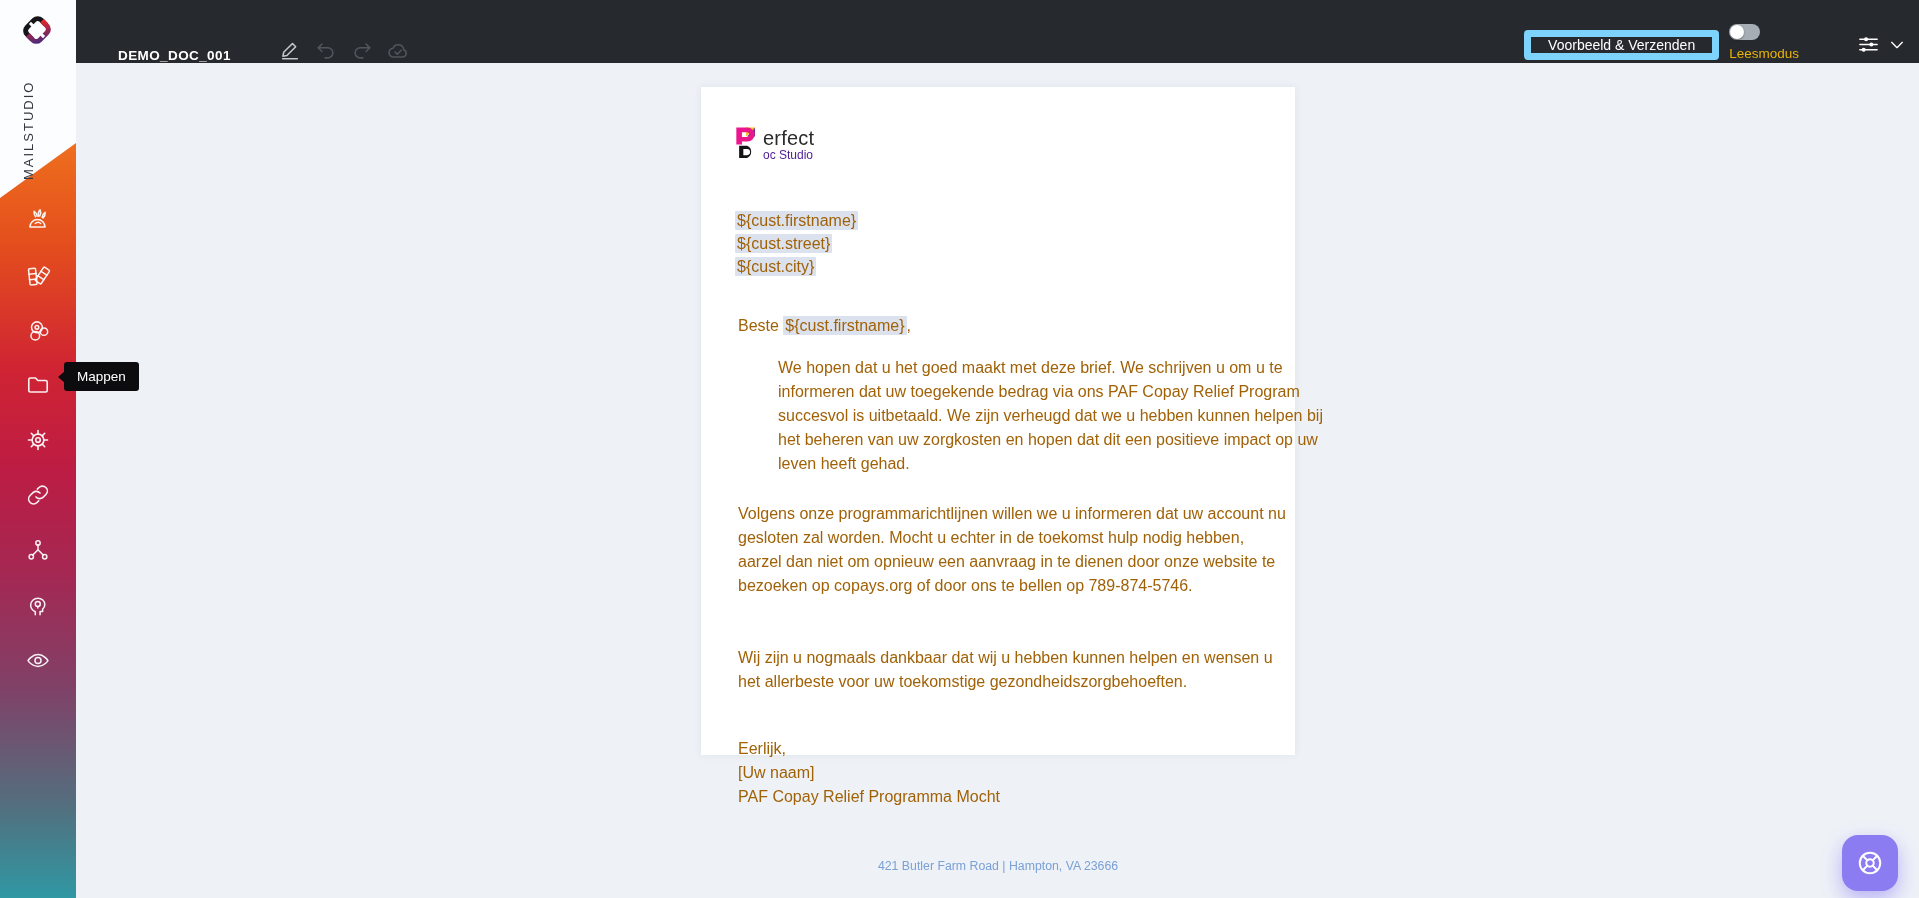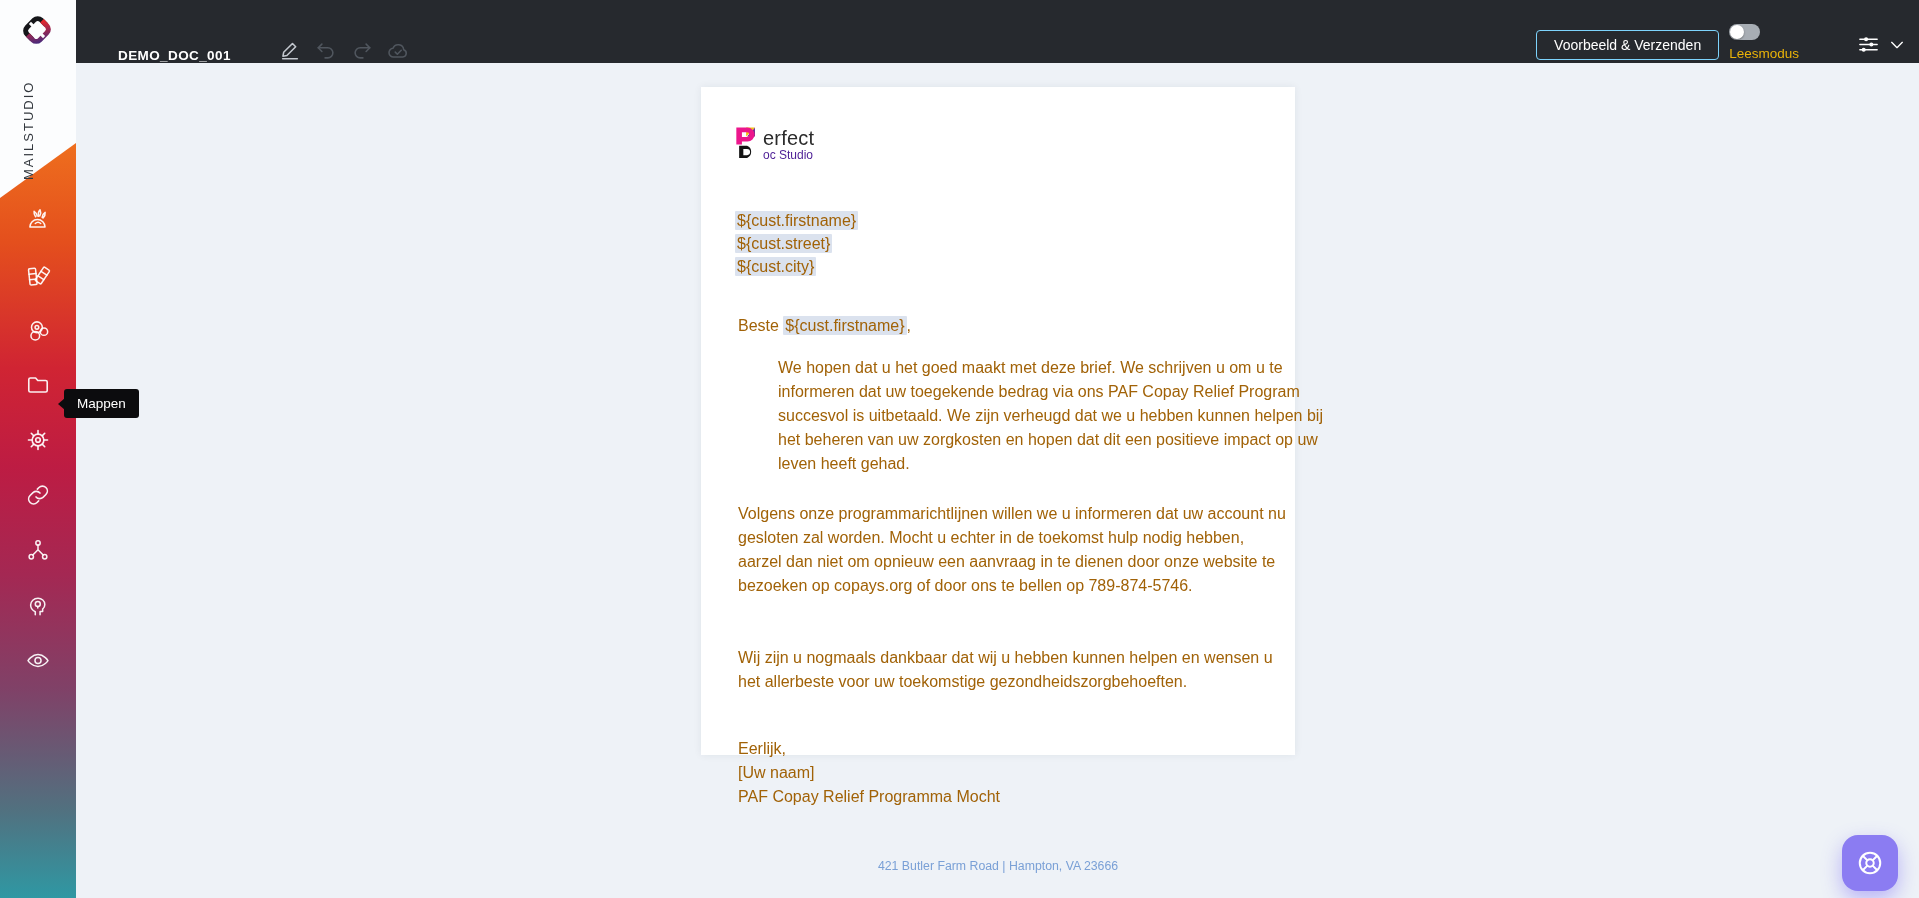--- a/index.html
+++ b/index.html
@@ -32,21 +32,21 @@
   }
   .side-icons {
     position: absolute; left: 0; top: 207px; width: 76px;
     display: flex; flex-direction: column; align-items: center; gap: 29px;
   }
   .side-item { width: 26px; height: 26px; color: rgba(255,255,255,.93); cursor: pointer; }
   .side-item svg { width: 26px; height: 26px; display: block; }
 
   
   .tooltip {
-    position: absolute; left: 64px; top: 389px; height: 29px; z-index: 10;
+    position: absolute; left: 64px; top: 362px; height: 29px; z-index: 10;
     background: #0c0c0e; color: #fff; font-size: 13.5px;
     display: flex; align-items: center; padding: 0 13px; border-radius: 3px;
   }
   .tooltip::before {
     content: ""; position: absolute; left: -6px; top: 50%; transform: translateY(-50%);
     border-top: 6px solid transparent; border-bottom: 6px solid transparent;
     border-right: 7px solid #0c0c0e;
   }
 
   
@@ -57,21 +57,21 @@
   .doc-title { margin-left: 42px; font-size: 13.5px; font-weight: bold; letter-spacing: .4px; }
   .edit-tools { display: flex; align-items: center; gap: 14px; margin-left: 48px; }
   .tool-btn { width: 22px; height: 24px; cursor: pointer; background: none; border: none; padding: 0; }
   .tool-btn svg { width: 22px; height: 24px; display: block; }
   .tool-edit { color: #c3c8cf; }
   .tool-dim  { color: #50565e; }
 
   .topbar-right { margin-left: auto; display: flex; align-items: center; padding-right: 14px; }
   .preview-btn {
     height: 30px; padding: 0 17px; background: transparent; color: #fff;
-    border: 1px solid #7dd3fc; border-radius: 4px; font-size: 14px; font-weight: 500;
+    border: 7px solid #7dd3fc; border-radius: 4px; font-size: 14px; font-weight: 500;
     font-family: "Liberation Sans", sans-serif; cursor: pointer;
   }
   .readmode { display: flex; flex-direction: column; align-items: flex-start; gap: 6px;
               margin-left: 10px; transform: translateY(-2px); }
   .toggle { width: 31px; height: 16px; border-radius: 9px; background: #a7adb4; position: relative; cursor: pointer; }
   .toggle-knob { position: absolute; left: 1px; top: 1px; width: 14px; height: 14px;
                  border-radius: 50%; background: #fff; box-shadow: 0 1px 2px rgba(0,0,0,.35); }
   .readmode-label { font-size: 13.5px; color: #eab308; }
   .adjust-icons { display: flex; align-items: center; gap: 9px; margin-left: 58px; color: #fff; }
   .icon-btn { background: none; border: none; padding: 0; color: #fff; cursor: pointer; }

